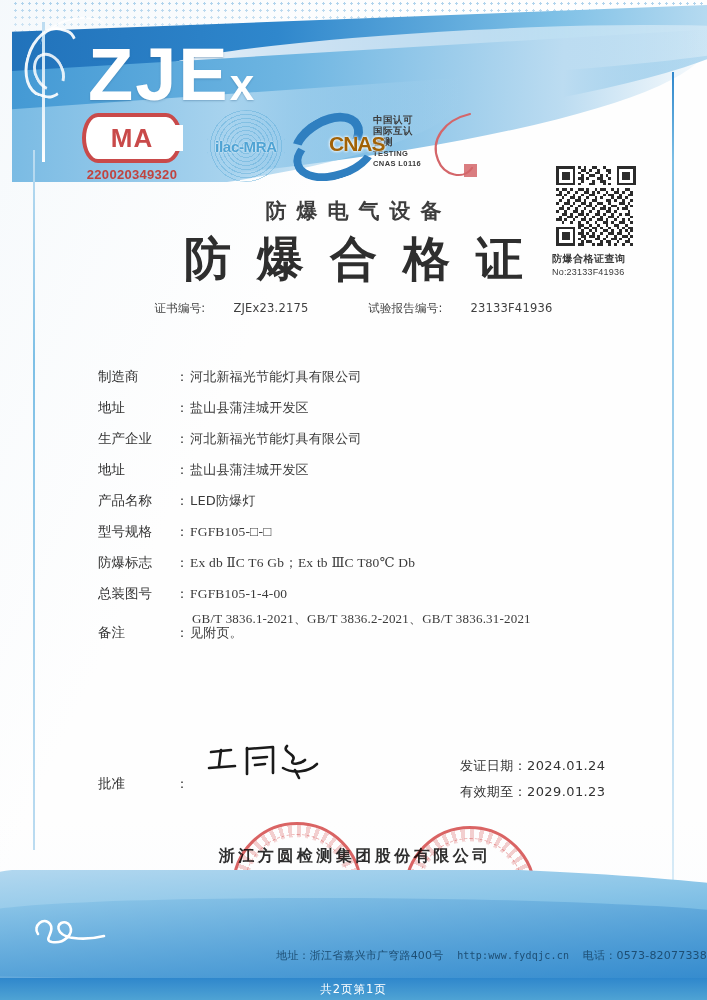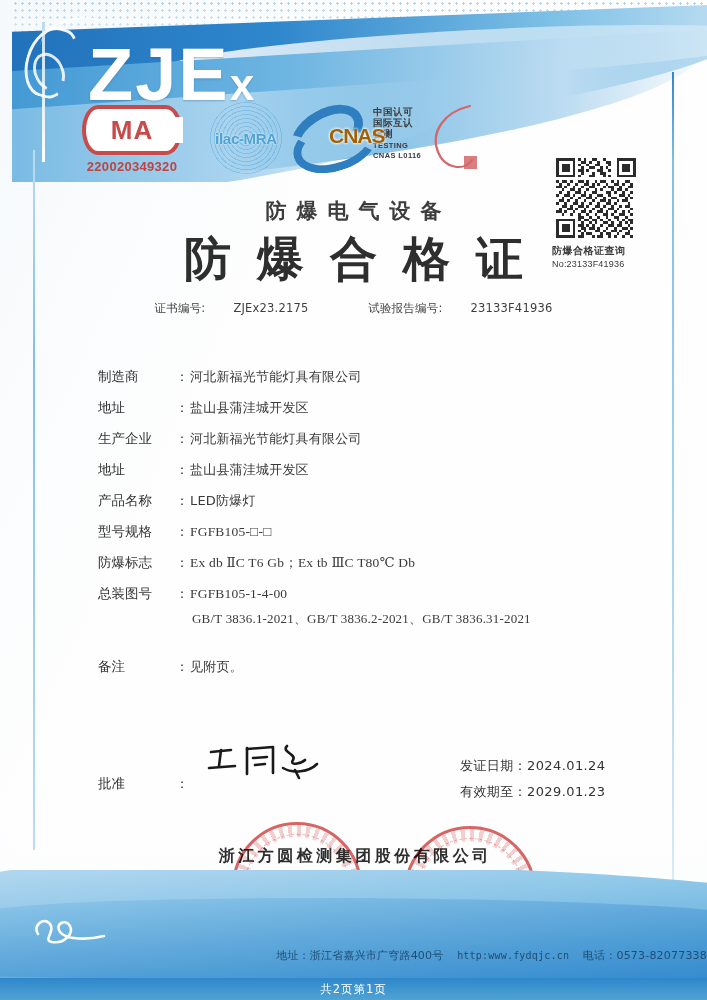--- a/index.html
+++ b/index.html
@@ -52,21 +52,21 @@
   .feather{position:absolute;left:28px;top:18px;width:70px;height:40px;
     border-top:2px solid rgba(255,255,255,.8);border-radius:50%;transform:rotate(-14deg);}
 
   
   .rule-right{position:absolute;left:672px;top:72px;width:2px;height:900px;
     background:linear-gradient(180deg,#2f87cc,#7ec0e6 10%,#bcdcf1 70%,#e6f3fa);}
   .rule-left{position:absolute;left:33px;top:150px;width:2px;height:700px;
     background:linear-gradient(180deg,#bcdcf1,#7ec0e6 30%,#bcdcf1);}
 
   
-  .logos{position:absolute;left:0;top:100px;width:604px;height:80px;}
+  .logos{position:absolute;left:0;top:108px;width:604px;height:80px;}
   .ma-wrap{position:absolute;left:72px;top:5px;text-align:center;width:120px;}
   .ma-mark{width:92px;height:42px;margin:0 auto;border:4px solid #c94a4a;
     border-radius:16px/50%;display:flex;align-items:center;justify-content:center;
     color:#c94a4a;font-weight:bold;font-size:26px;letter-spacing:1px;position:relative;
     background:#fff;}
   .ma-gap{position:absolute;right:-5px;top:8px;width:9px;height:26px;background:#fff;}
   .ma-no{color:#c0433f;font-size:13px;font-weight:bold;margin-top:4px;letter-spacing:.3px;}
 
   .ilac{position:absolute;left:196px;top:2px;width:100px;height:72px;
     display:flex;align-items:center;justify-content:center;}
@@ -116,21 +116,21 @@
   .lbl{width:76px;font-size:13.5px;color:#333;font-family:Liberation Serif, serif;
     display:flex;justify-content:space-between;margin-top:20px;}
   .colon{width:16px;text-align:center;font-size:13px;color:#333;}
   .val{font-size:13px;color:#3a3a3a;font-family:"DejaVu Sans",sans-serif;letter-spacing:.2px;}
   .val.latin{font-family:"Liberation Serif","DejaVu Serif",serif;font-size:13.5px;}
 
   .statement{position:absolute;left:98px;top:580px;font-size:13px;color:#333;
     font-family:"DejaVu Sans",sans-serif;letter-spacing:.1px;}
   .standards{position:absolute;left:192px;top:610px;font-size:13px;color:#3a3a3a;
     font-family:"Liberation Serif","DejaVu Serif",serif;letter-spacing:.2px;}
-  .remark-row{position:absolute;left:98px;top:638px;display:flex;align-items:baseline;}
+  .remark-row{position:absolute;left:98px;top:604px;display:flex;align-items:baseline;}
 
   
   .approve{position:absolute;left:98px;top:755px;display:flex;align-items:baseline;}
   .sig{position:absolute;left:205px;top:740px;width:120px;height:46px;}
   .dates{position:absolute;left:460px;top:753px;font-family:"DejaVu Sans",sans-serif;
     font-size:13px;color:#333;line-height:2.0;letter-spacing:.4px;}
 
   
   .orgs{position:absolute;left:0;right:0;top:843px;text-align:center;
     font-family:"DejaVu Sans",sans-serif;font-size:16px;font-weight:bold;color:#2e2e2e;

